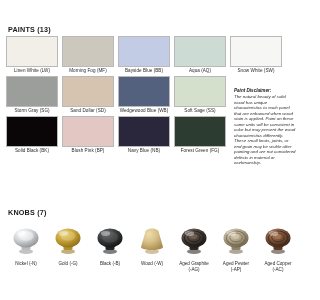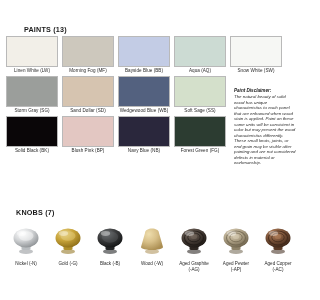--- a/index.html
+++ b/index.html
@@ -25,22 +25,22 @@
 
   
   .section-title {
     font-size: 7.2px;
     font-weight: bold;
     letter-spacing: 0.2px;
     color: #1a1a1a;
     margin: 0;
     padding: 0;
   }
-  #paints-title { position: absolute; left: 24px; top: 25px; }
-  #knobs-title  { position: absolute; left: 16px; top: 208px; }
+  #paints-title { position: absolute; left: 8px; top: 25px; }
+  #knobs-title  { position: absolute; left: 8px; top: 208px; }
 
   
   .paints-area {
     position: absolute;
     left: 6px;
     top: 36px;
     width: 288px;
   }
   .paint-row {
     display: flex;

